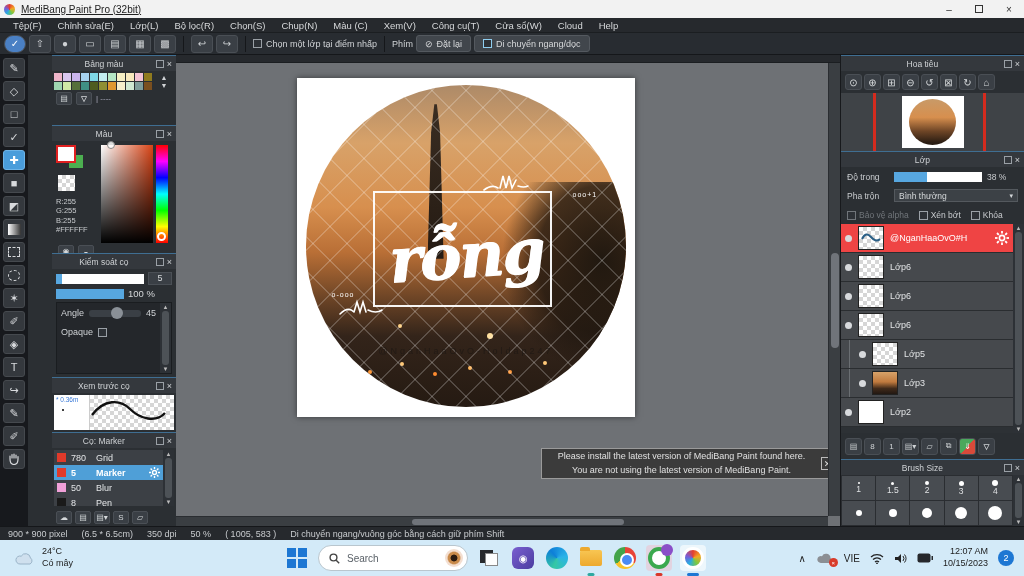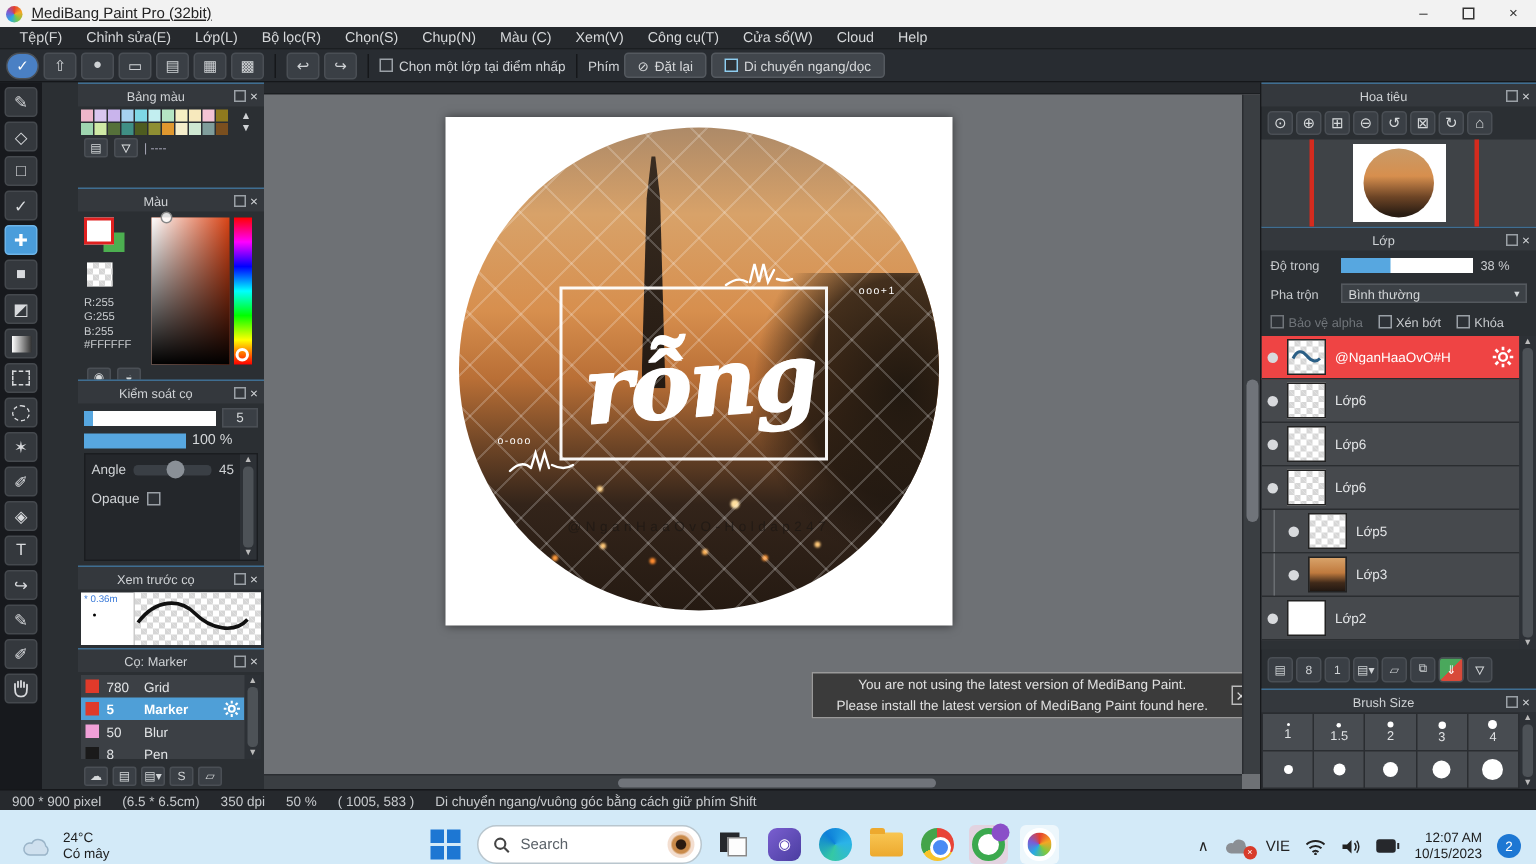--- a/index.html
+++ b/index.html
@@ -141,21 +141,21 @@
   .navwhite { position:absolute; left:50%; top:50%; transform:translate(-50%,-50%); width:62px; height:52px; background:#fff; }
   .navcircle { position:absolute; left:7px; top:3px; width:47px; height:46px; border-radius:50%; background:linear-gradient(#c89a68 0%,#d78f4e 40%,#6e4526 70%,#2a1d13 95%); }
   .redline { position:absolute; top:0; bottom:0; width:3px; background:#d42b1e; }
 
   .pnl-layers { height:308px; display:flex; flex-direction:column; }
   .lrow { display:flex; align-items:center; padding:0 6px; gap:5px; height:19px; font-size:8.5px; color:#c8cbce; }
   .ltrack { width:88px; height:10px; background:#fff; position:relative; }
   .ltrack .f { position:absolute; left:0; top:0; bottom:0; width:38%; background:#57a7e0; }
   .blendsel { flex:1; height:13px; background:#3c4146; border:1px solid #54595e; display:flex; align-items:center; font-size:8.5px; color:#d5d8da; padding:0 4px; }
   .blendsel .caret { margin-left:auto; font-size:7px; }
-  .chk3 { display:flex; align-items:center; gap:3px; }
+  .chk3 { display:flex; align-items:flex-end; gap:3px; }
   .dim { color:#70757a; }
   .layerlist { flex:1; background:#2d3135; display:flex; overflow:hidden; }
   .lrows { flex:1; overflow:hidden; }
   .lay { height:29px; background:#46494d; border-bottom:1px solid #2a2d30; display:flex; align-items:center; gap:6px; padding:0 4px; font-size:9px; color:#e2e4e6; }
   .lay.sel { background:#ef4444; color:#fff; }
   .lay .vdot { width:7px; height:7px; border-radius:50%; background:#d8dadd; flex:none; }
   .lay .thumb { width:26px; height:24px; flex:none; border:1px solid #222; }
   .lay.ind { padding-left:18px; position:relative; }
   .lay.ind::before { content:""; position:absolute; left:8px; top:0; bottom:0; width:1px; background:#6a6e72; }
   .thumb.sunset { background:linear-gradient(#d8a269 0%,#c07a3e 45%,#402a1a 75%,#221812 100%); }
@@ -167,21 +167,21 @@
   .pnl-bsize { flex:1; display:flex; flex-direction:column; }
   .bsgridwrap { flex:1; display:flex; }
   .bsgrid { flex:1; display:grid; grid-template-columns:repeat(5,1fr); grid-template-rows:1fr 1fr; gap:1px; background:#2a2d31; padding:1px; }
   .bcell { background:#484c51; display:flex; align-items:center; justify-content:center; flex-direction:column; color:#e0e2e4; font-size:8.5px; position:relative; }
   .bcell .d { border-radius:50%; background:#fff; }
 
   
   .statusbar { position:absolute; left:0; right:0; bottom:36px; height:14px; background:#26292d; border-top:1px solid #15171a; display:flex; align-items:center; gap:14px; padding-left:8px; font-size:9px; color:#c8cbce; }
 
   
-  .taskbar { position:absolute; left:0; right:0; bottom:0; height:36px; background:#d3eaf8; display:flex; align-items:flex-end; }
+  .taskbar { position:absolute; left:0; right:0; bottom:0; height:36px; background:#d3eaf8; display:flex; align-items:center; }
   .weather { display:flex; align-items:center; gap:6px; margin-left:14px; width:150px; }
   .wtxt { font-size:9px; color:#1c1c1c; line-height:1.3; }
   .centericons { display:flex; align-items:center; gap:8px; margin-left:120px; }
   .starticon { width:20px; height:20px; display:grid; grid-template-columns:9px 9px; grid-template-rows:9px 9px; gap:2px; }
   .starticon div { background:#1d77d3; }
   .searchpill { width:150px; height:26px; background:#fff; border:1px solid #b9c6ce; border-radius:13px; display:flex; align-items:center; padding:0 4px 0 10px; gap:7px; }
   .searchpill .stx { flex:1; font-size:10px; color:#5a6168; }
   .slogo { width:18px; height:18px; border-radius:50%; background:radial-gradient(circle at 50% 50%,#2a1a10 0 24%,#c98a4a 30% 45%,#f3ded0 55% 75%,#fff 80%); }
   .tbicon { width:26px; height:26px; position:relative; display:flex; align-items:center; justify-content:center; }
   .runbar { position:absolute; bottom:-5px; left:50%; transform:translateX(-50%); width:7px; height:3px; border-radius:2px; }
@@ -485,22 +485,22 @@
                 <path d="M2 16 q8 -8 14 -2 M16 14 l3-10 l3 10 l3-10 l3 10 M30 12 q8 4 14 0" stroke="#fff" stroke-width="1.6" fill="none" stroke-linecap="round"></path>
               </svg>
             <span class="fr-note-r">ooo+1</span>
             <span class="fr-note-l">o-ooo</span>
             <div class="artword">rỗng</div>
             <div class="wm wm1">@NganHaaOvO-Holdap247</div>
           </div>
         </div>
         <div class="notif">
           <div class="txt">
+            <div>Please install the latest version of MediBang Paint found here.</div>
             <div>You are not using the latest version of MediBang Paint.</div>
-            <div>Please install the latest version of MediBang Paint found here.</div>
           </div>
           <div class="notifx">✕</div>
         </div>
         <div class="vsb">
             <div class="h"></div>
           </div>
         <div class="hsb">
             <div class="h"></div>
           </div>
       </div>

